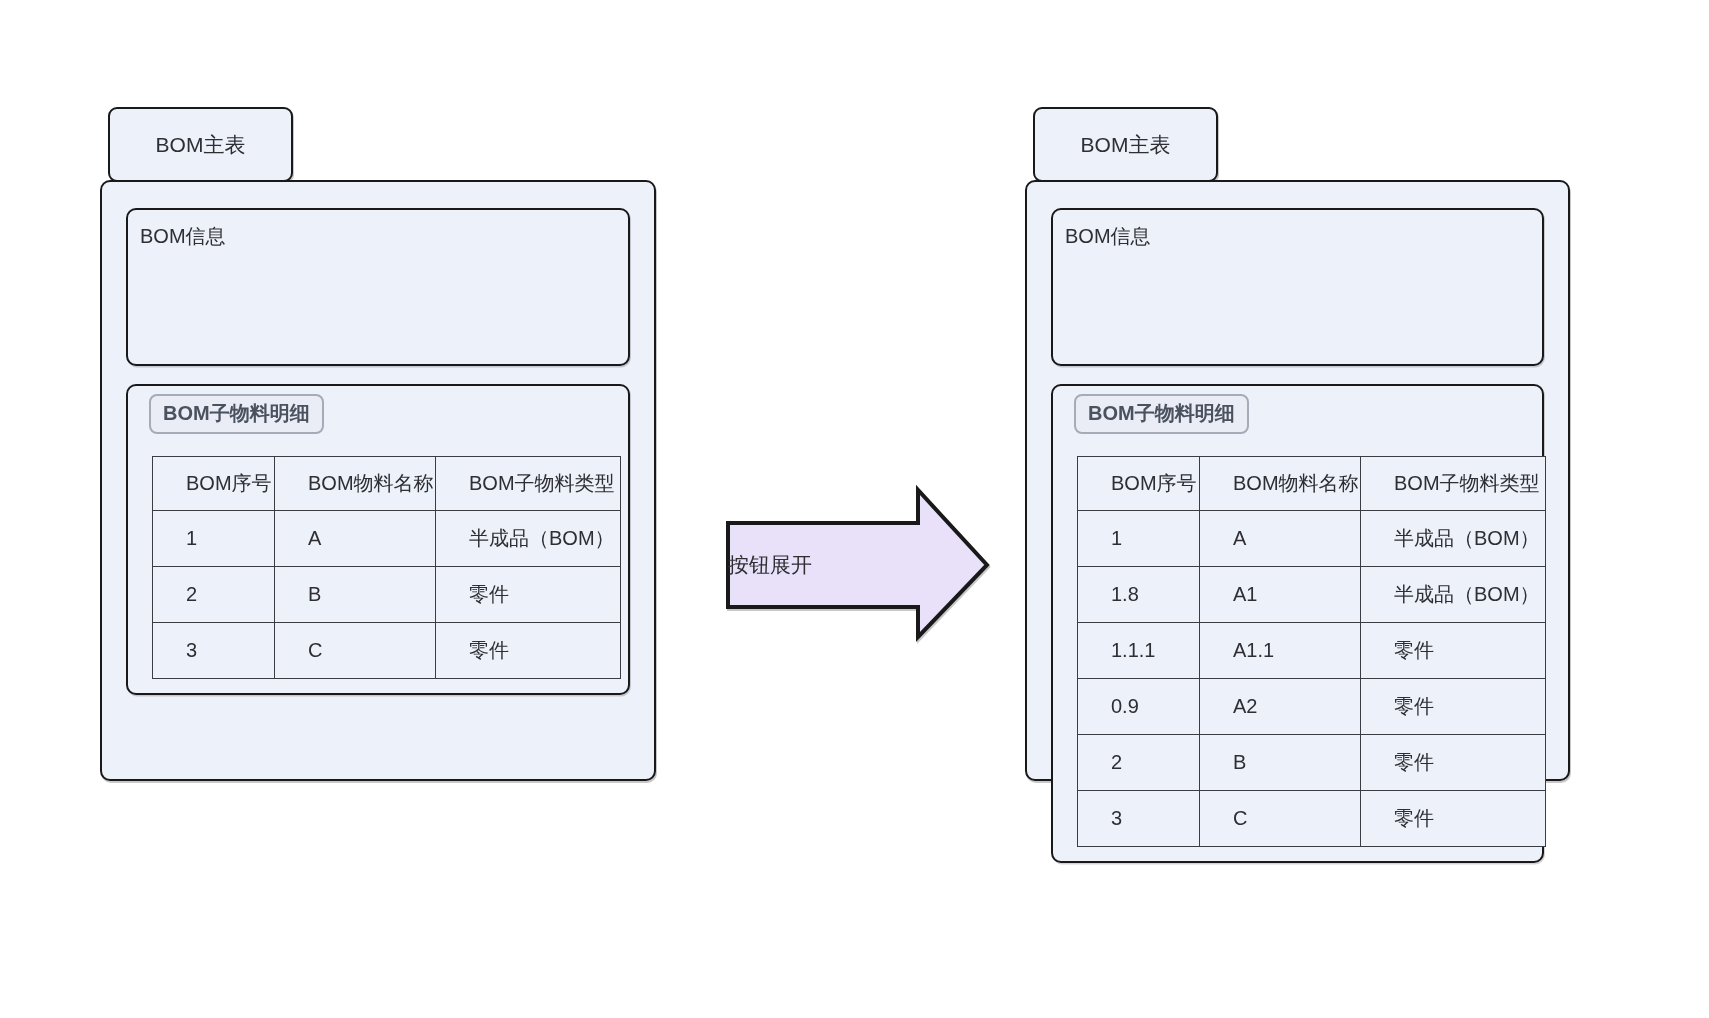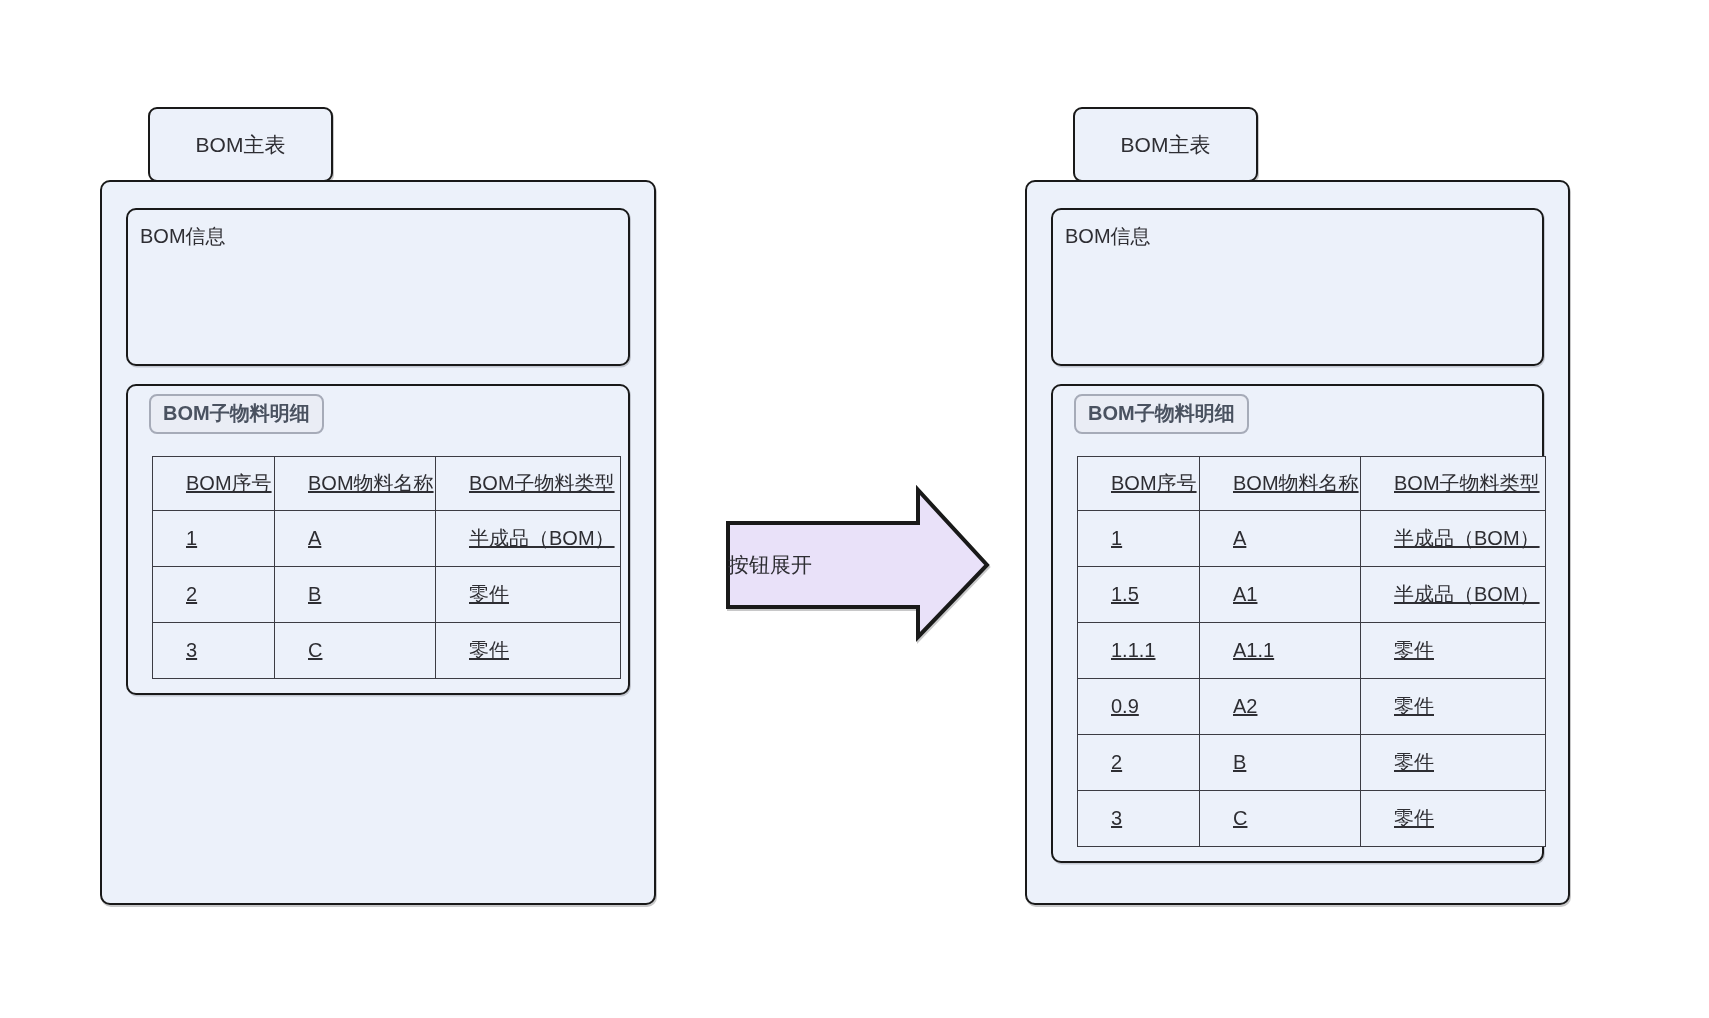--- a/index.html
+++ b/index.html
@@ -26,26 +26,25 @@
     left: 8px; top: 0;
     width: 185px; height: 75px;
     box-sizing: border-box;
     background: #ECF1FA;
     border: 2.5px solid #191919;
     border-radius: 9px;
     display: flex; align-items: center; justify-content: center;
     font-size: 21px;
     z-index: 1;
     box-shadow: 1px 2px 0 rgba(35,35,40,0.25);
-    margin-left: 40px;
   }
   .main-box {
     position: absolute;
     left: 0; top: 73px; right: 0;
-    height: 725px;
+    height: 601px;
     box-sizing: border-box;
     background: #ECF1FA;
     border: 2.5px solid #191919;
     border-radius: 10px;
     padding: 26px 24px 0 24px;
     z-index: 2;
     box-shadow: 1px 2px 0 rgba(35,35,40,0.25);
   }
   .info-box {
     height: 158px;
@@ -58,21 +57,20 @@
     box-shadow: 1px 1.5px 0 rgba(35,35,40,0.2);
   }
   .detail-box {
     margin-top: 18px;
     box-sizing: border-box;
     background: #ECF1FA;
     border: 2px solid #191919;
     border-radius: 10px;
     padding: 8px 0 14px 0;
     box-shadow: 1px 1.5px 0 rgba(35,35,40,0.2);
-    text-decoration: underline;
   }
   .badge {
     display: inline-block;
     margin-left: 21px;
     padding: 4px 12px 5px 12px;
     background: #EAEDF5;
     border: 2px solid #A6ABB8;
     border-radius: 8px;
     font-size: 20px;
     font-weight: bold;
@@ -192,21 +190,21 @@
                   <th>BOM子物料类型</th>
                 </tr>
           </thead>
           <tbody>
                 <tr>
                   <td>1</td>
                   <td>A</td>
                   <td>半成品（BOM）</td>
                 </tr>
                 <tr>
-                  <td>1.5</td>
+                  <td>1.8</td>
                   <td>A1</td>
                   <td>半成品（BOM）</td>
                 </tr>
                 <tr>
                   <td>1.1.1</td>
                   <td>A1.1</td>
                   <td>零件</td>
                 </tr>
                 <tr>
                   <td>0.9</td>

